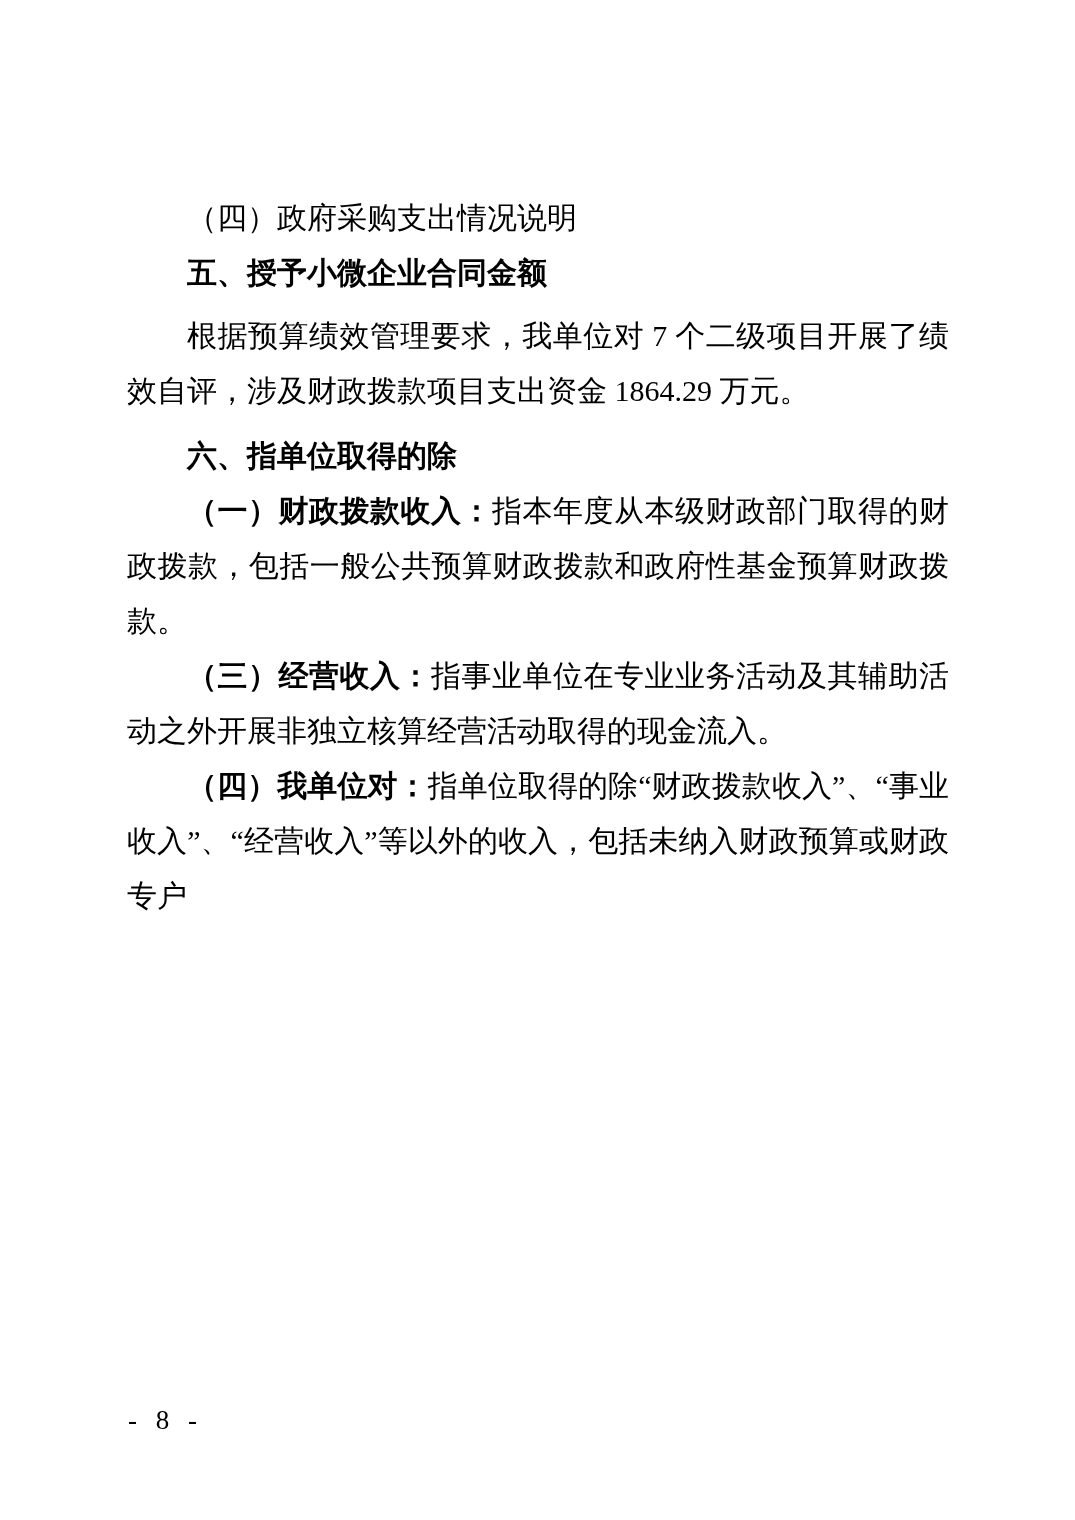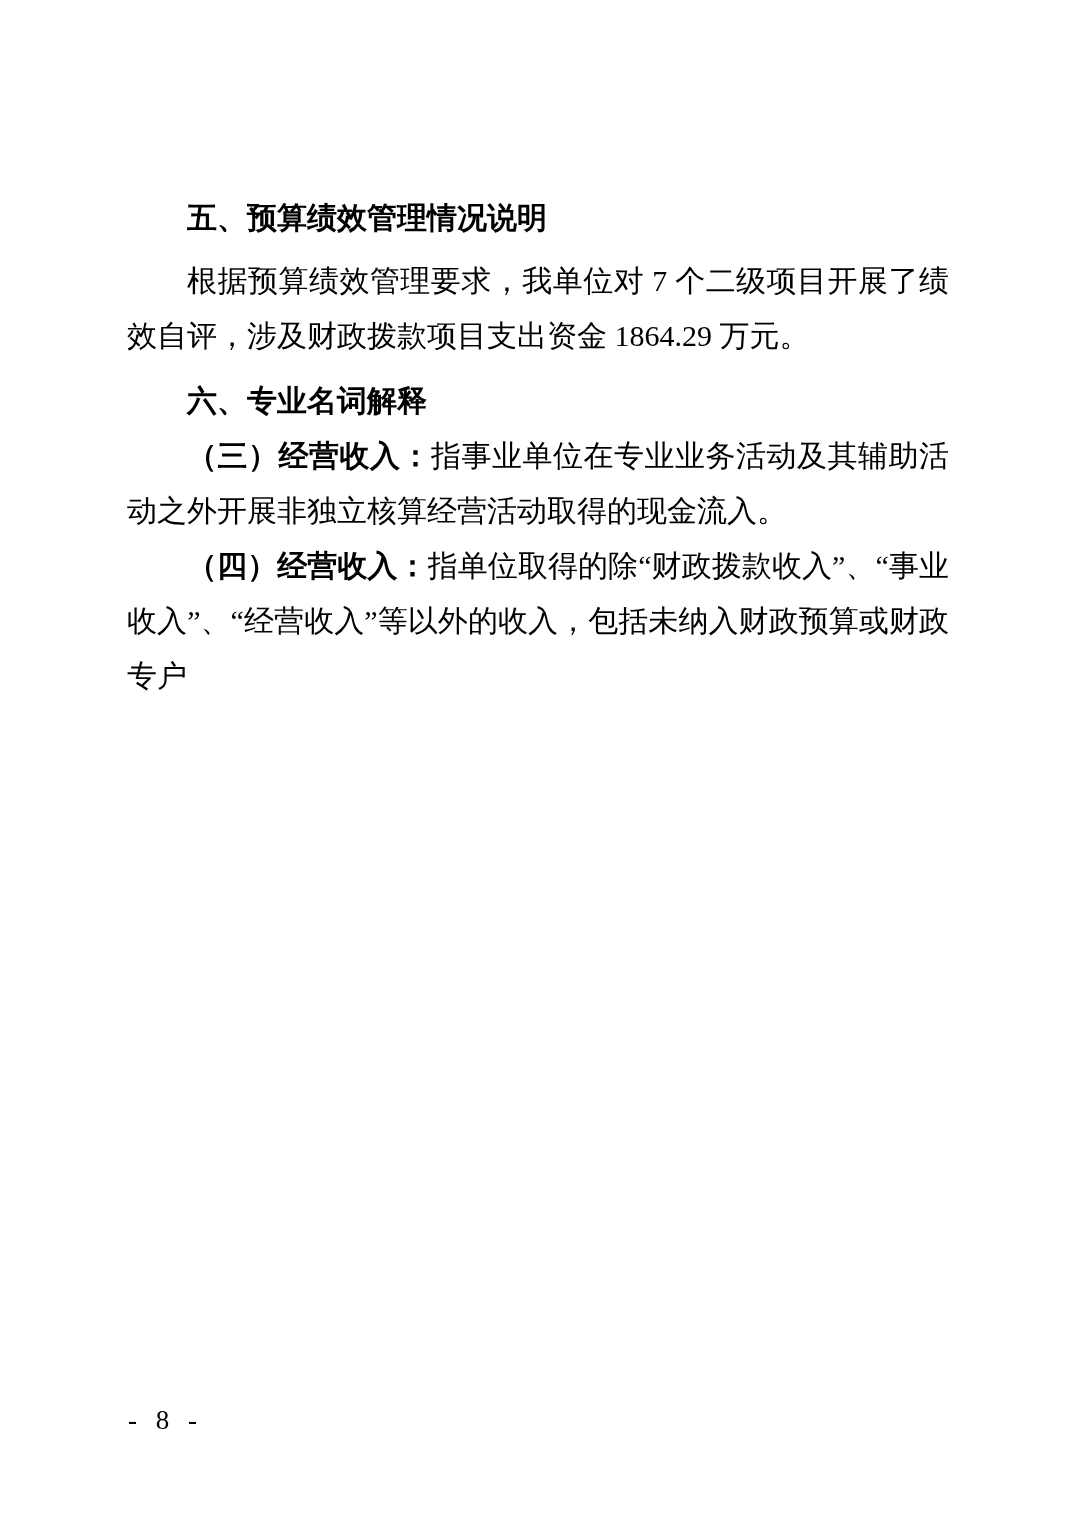--- a/index.html
+++ b/index.html
@@ -59,31 +59,33 @@
     letter-spacing: 6px;
     color: #000000;
   }
 </style>
 </head>
 <body>
 
 <div class="page">
   <div class="content">
 
+    <p class="sub">（四）政府采购支出情况说明</p>
 
 
-    <h2 class="h1">五、预算绩效管理情况说明</h2>
+    <h2 class="h1">五、授予小微企业合同金额</h2>
 
 
     <p class="para extra-top-sm">根据预算绩效管理要求，我单位对 7 个二级项目开展了绩效自评，涉及财政拨款项目支出资金 1864.29 万元。</p>
 
-    <h2 class="h1 extra-top">六、专业名词解释</h2>
+    <h2 class="h1 extra-top">六、指单位取得的除</h2>
 
+    <p class="para"><span class="term-lead">（一）财政拨款收入：</span><span>指本年度从本级财政部门取得的财政拨款，包括一般公共预算财政拨款和政府性基金预算财政拨款。</span></p>
 
 
     <p class="para"><span class="term-lead">（三）经营收入：</span><span>指事业单位在专业业务活动及其辅助活动之外开展非独立核算经营活动取得的现金流入。</span></p>
 
-    <p class="para"><span class="term-lead">（四）经营收入：</span><span>指单位取得的除“财政拨款收入”、“事业收入”、“经营收入”等以外的收入，包括未纳入财政预算或财政专户</span></p>
+    <p class="para"><span class="term-lead">（四）我单位对：</span><span>指单位取得的除“财政拨款收入”、“事业收入”、“经营收入”等以外的收入，包括未纳入财政预算或财政专户</span></p>
 
   </div>
 
   <div class="pagenum">- 8 -</div>
 </div>
 
 </body></html>

